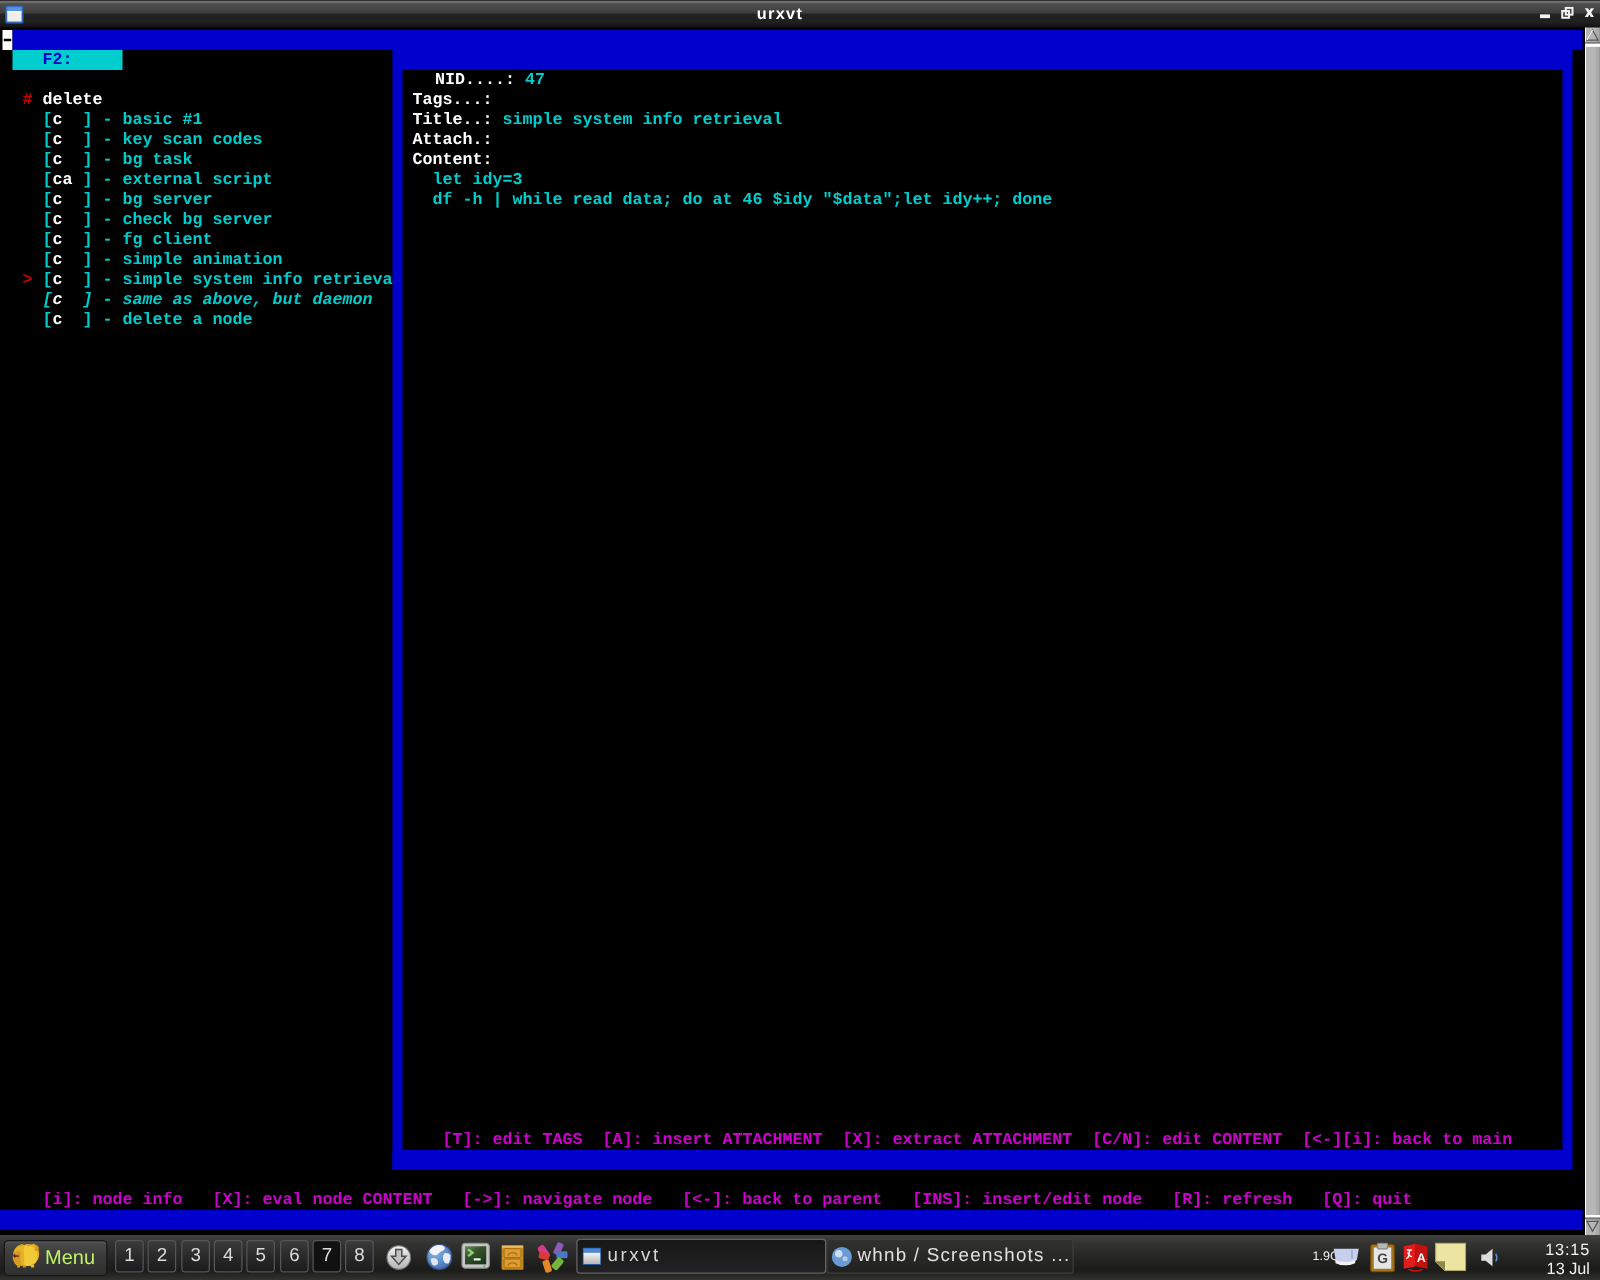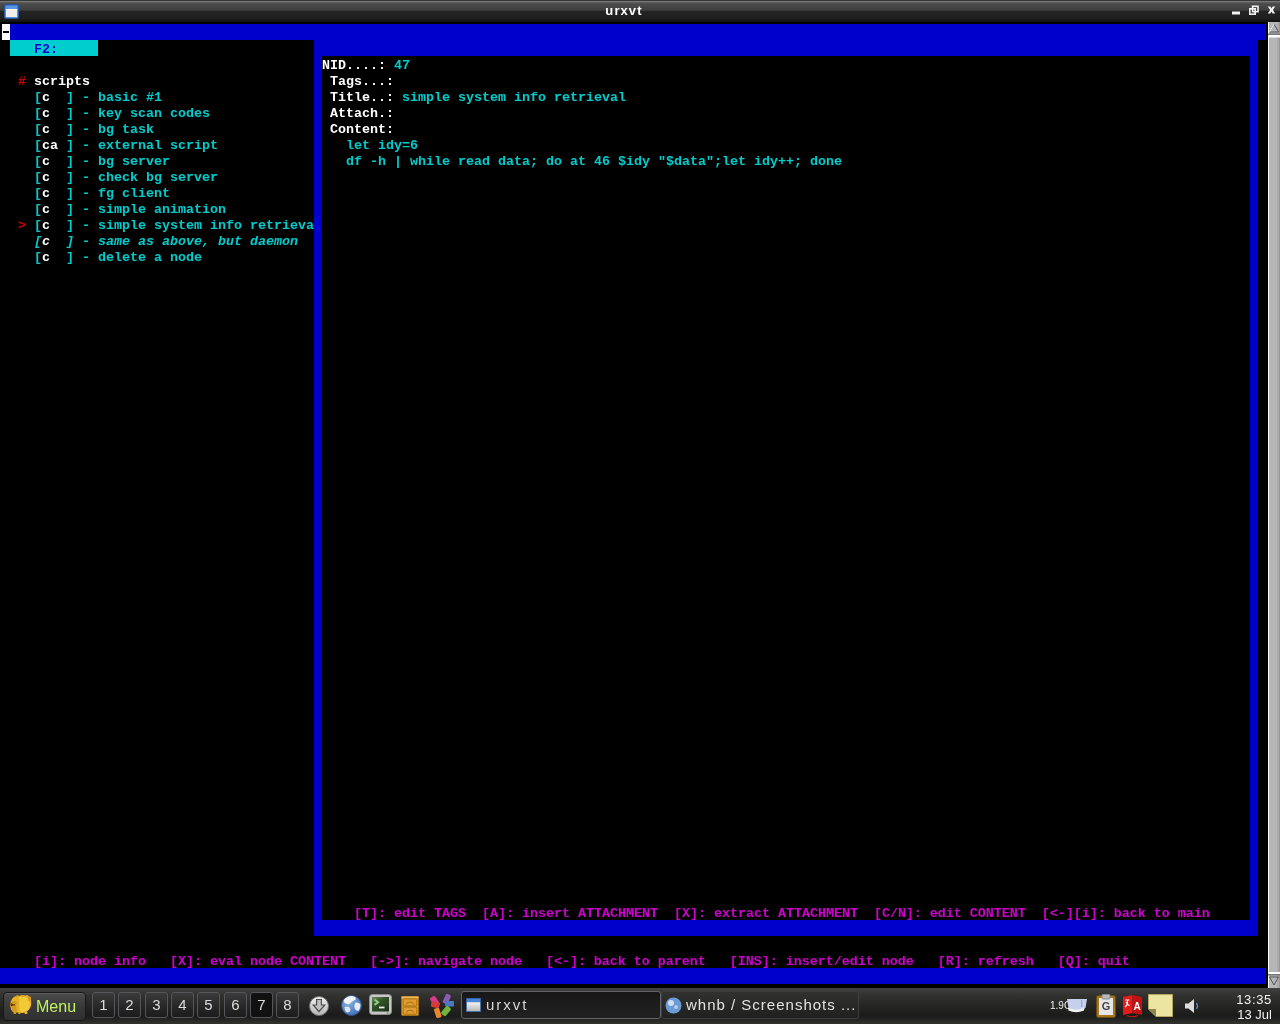--- a/index.html
+++ b/index.html
@@ -22,38 +22,38 @@
 <div class="a" style="left:10px;top:24px;width:1256px;height:16px;background:#0000cd;"></div>
 <div class="a" style="left:10px;top:40px;width:88px;height:16px;background:#00cdcd;"></div>
 <div class="a" style="left:314px;top:40px;width:944px;height:16px;background:#0000cd;"></div>
 <div class="a" style="left:314px;top:56px;width:8px;height:880px;background:#0000cd;"></div>
 <div class="a" style="left:1250px;top:56px;width:8px;height:864px;background:#0000cd;"></div>
 <div class="a" style="left:314px;top:920px;width:944px;height:16px;background:#0000cd;"></div>
 <div class="a" style="left:0px;top:968px;width:1266px;height:16px;background:#0000cd;"></div>
 
 <div class="a" style="left:3px;top:31px;width:6px;height:2px;background:#000;"></div>
 <div class="tr bl" style="left:34px;top:40px;">F2:</div>
-<div class="tr" style="left:18px;top:72px;"><span class="r">#</span> <span class="w">scripts</span></div>
+<div class="tr" style="left:18px;top:72px;"><span class="r">#</span> <span class="w">delete</span></div>
 <div class="tr" style="left:34px;top:88px;">[<span class="w">c</span>  ] - basic #1</div>
 <div class="tr" style="left:34px;top:104px;">[<span class="w">c</span>  ] - key scan codes</div>
 <div class="tr" style="left:34px;top:120px;">[<span class="w">c</span>  ] - bg task</div>
 <div class="tr" style="left:34px;top:136px;">[<span class="w">ca</span> ] - external script</div>
 <div class="tr" style="left:34px;top:152px;">[<span class="w">c</span>  ] - bg server</div>
 <div class="tr" style="left:34px;top:168px;">[<span class="w">c</span>  ] - check bg server</div>
 <div class="tr" style="left:34px;top:184px;">[<span class="w">c</span>  ] - fg client</div>
 <div class="tr" style="left:34px;top:200px;">[<span class="w">c</span>  ] - simple animation</div>
 <div class="tr" style="left:18px;top:216px;"><span class="r">&gt;</span> [<span class="w">c</span>  ] - simple system info retrieva</div>
 <div class="tr" style="left:34px;top:232px;font-style:italic;">[<span class="w">c</span>  ] - same as above, but daemon</div>
 <div class="tr" style="left:34px;top:248px;">[<span class="w">c</span>  ] - delete a node</div>
-<div class="tr" style="left:322px;top:56px;"><span class="w">NID....:</span> 47</div>
+<div class="tr" style="left:348px;top:56px;"><span class="w">NID....:</span> 47</div>
 <div class="tr w" style="left:330px;top:72px;">Tags...:</div>
 <div class="tr" style="left:330px;top:88px;"><span class="w">Title..:</span> simple system info retrieval</div>
 <div class="tr w" style="left:330px;top:104px;">Attach.:</div>
 <div class="tr w" style="left:330px;top:120px;">Content:</div>
-<div class="tr" style="left:346px;top:136px;">let idy=6</div>
+<div class="tr" style="left:346px;top:136px;">let idy=3</div>
 <div class="tr" style="left:346px;top:152px;">df -h | while read data; do at 46 $idy "$data";let idy++; done</div>
 <div class="tr m" style="left:322px;top:904px;margin-left:32px;">[T]: edit TAGS  [A]: insert ATTACHMENT  [X]: extract ATTACHMENT  [C/N]: edit CONTENT  [&lt;-][i]: back to main</div>
 <div class="tr m" style="left:34px;top:952px;">[i]: node info   [X]: eval node CONTENT   [-&gt;]: navigate node   [&lt;-]: back to parent   [INS]: insert/edit node   [R]: refresh   [Q]: quit</div>
 
 <div class="a" id="sbar" style="left:1268px;top:21px;width:12px;height:967px;background:linear-gradient(90deg,#ffffff 0 1px,#b6b6b6 1px 9px,#aaaaaa 9px 11px,#989898 11px 12px);"></div>
 <svg class="a" style="left:1268px;top:21px;" width="12" height="967" viewBox="0 0 12 967">
   <path d="M6 3 L10.5 11 L1.5 11 Z" fill="none" stroke="#555" stroke-width="1"></path>
   <path d="M1.5 11 L6 3" fill="none" stroke="#fff" stroke-width="1"></path>
   <rect x="0" y="12.5" width="12" height="1.5" fill="#777"></rect>
   <rect x="0" y="14" width="12" height="2.5" fill="#fff"></rect>
@@ -198,14 +198,14 @@
   <path d="M5 21.5 q5 2.5 11 0" stroke="#d01515" stroke-width="1.2" fill="none"></path>
 </svg>
 <svg class="a" style="left:1148px;top:994px;" width="25" height="23" viewBox="0 0 25 23">
   <path d="M0.5 0.5 H24.5 V22.5 H8 L0.5 15 Z" fill="#ece5a1" stroke="#b0a860"></path>
   <path d="M0.5 15 L8 15 L8 22.5 Z" fill="#8d874e"></path>
 </svg>
 <svg class="a" style="left:1184px;top:997px;" width="17" height="18" viewBox="0 0 17 18">
   <path d="M1 6.5 h3.5 L10 2 V16 L4.5 11.5 H1 Z" fill="#dcdcdc"></path>
   <path d="M12.5 6 q2 3 0 6" stroke="#5b8fd0" stroke-width="1.3" fill="none"></path>
 </svg>
-<div class="a" style="left:1172px;top:992px;width:100px;text-align:right;font:13px/15px 'Liberation Sans',sans-serif;color:#f2f2f2;letter-spacing:0.65px;">13:35</div>
+<div class="a" style="left:1172px;top:992px;width:100px;text-align:right;font:13px/15px 'Liberation Sans',sans-serif;color:#f2f2f2;letter-spacing:0.65px;">13:15</div>
 <div class="a" style="left:1172px;top:1007px;width:100px;text-align:right;font:13px/15px 'Liberation Sans',sans-serif;color:#f2f2f2;">13 Jul</div>
 
 </body></html>

